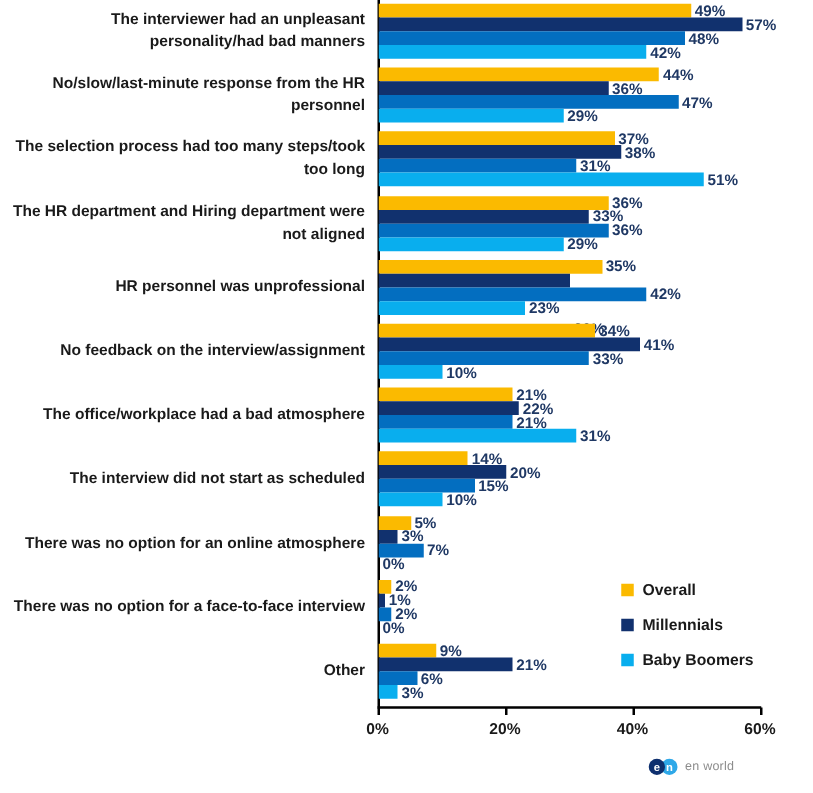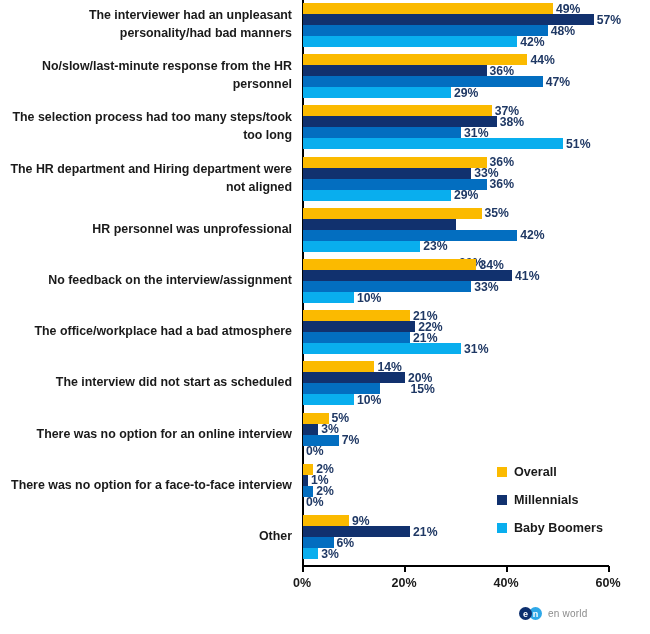--- a/index.html
+++ b/index.html
@@ -146,21 +146,21 @@
 
   <div id="category-labels">
       <div class="cat-label" style="top: 25px;">The interviewer had an unpleasant personality/had bad manners</div>
       <div class="cat-label" style="top: 76.2px;">No/slow/last-minute response from the HR personnel</div>
       <div class="cat-label" style="top: 127.4px;">The selection process had too many steps/took too long</div>
       <div class="cat-label" style="top: 178.6px;">The HR department and Hiring department were not aligned</div>
       <div class="cat-label" style="top: 229.8px;">HR personnel was unprofessional</div>
       <div class="cat-label" style="top: 281px;">No feedback on the interview/assignment</div>
       <div class="cat-label" style="top: 332.2px;">The office/workplace had a bad atmosphere</div>
       <div class="cat-label" style="top: 383.4px;">The interview did not start as scheduled</div>
-      <div class="cat-label" style="top: 434.6px;">There was no option for an online interview</div>
+      <div class="cat-label" style="top: 434.6px;">There was no option for an online atmosphere</div>
       <div class="cat-label" style="top: 485.8px;">There was no option for a face-to-face interview</div>
       <div class="cat-label" style="top: 537px;">Other</div>
     </div>
   <div id="bars-layer">
       <div class="bar" style="top: 3px; width: 249.9px; background: rgb(251, 186, 0);"></div>
       <div class="bar-value" style="left: 555.9px; top: 8.5px;">49%</div>
       <div class="bar" style="top: 14px; width: 290.7px; background: rgb(17, 49, 110);"></div>
       <div class="bar-value" style="left: 596.7px; top: 19.5px;">57%</div>
       <div class="bar" style="top: 25px; width: 244.8px; background: rgb(3, 110, 192);"></div>
       <div class="bar-value" style="left: 550.8px; top: 30.5px;">48%</div>
@@ -212,21 +212,21 @@
       <div class="bar-value" style="left: 418.2px; top: 326.7px;">22%</div>
       <div class="bar" style="top: 332.2px; width: 107.1px; background: rgb(3, 110, 192);"></div>
       <div class="bar-value" style="left: 413.1px; top: 337.7px;">21%</div>
       <div class="bar" style="top: 343.2px; width: 158.1px; background: rgb(9, 174, 238);"></div>
       <div class="bar-value" style="left: 464.1px; top: 348.7px;">31%</div>
       <div class="bar" style="top: 361.4px; width: 71.4px; background: rgb(251, 186, 0);"></div>
       <div class="bar-value" style="left: 377.4px; top: 366.9px;">14%</div>
       <div class="bar" style="top: 372.4px; width: 102px; background: rgb(17, 49, 110);"></div>
       <div class="bar-value" style="left: 408px; top: 377.9px;">20%</div>
       <div class="bar" style="top: 383.4px; width: 76.5px; background: rgb(3, 110, 192);"></div>
-      <div class="bar-value" style="left: 382.5px; top: 388.9px; margin-left: 28px;">15%</div>
+      <div class="bar-value" style="left: 382.5px; top: 388.9px;">15%</div>
       <div class="bar" style="top: 394.4px; width: 51px; background: rgb(9, 174, 238);"></div>
       <div class="bar-value" style="left: 357px; top: 399.9px;">10%</div>
       <div class="bar" style="top: 412.6px; width: 25.5px; background: rgb(251, 186, 0);"></div>
       <div class="bar-value" style="left: 331.5px; top: 418.1px;">5%</div>
       <div class="bar" style="top: 423.6px; width: 15.3px; background: rgb(17, 49, 110);"></div>
       <div class="bar-value" style="left: 321.3px; top: 429.1px;">3%</div>
       <div class="bar" style="top: 434.6px; width: 35.7px; background: rgb(3, 110, 192);"></div>
       <div class="bar-value" style="left: 341.7px; top: 440.1px;">7%</div>
       <div class="bar-value" style="left: 306px; top: 451.1px;">0%</div>
       <div class="bar" style="top: 463.8px; width: 10.2px; background: rgb(251, 186, 0);"></div>

